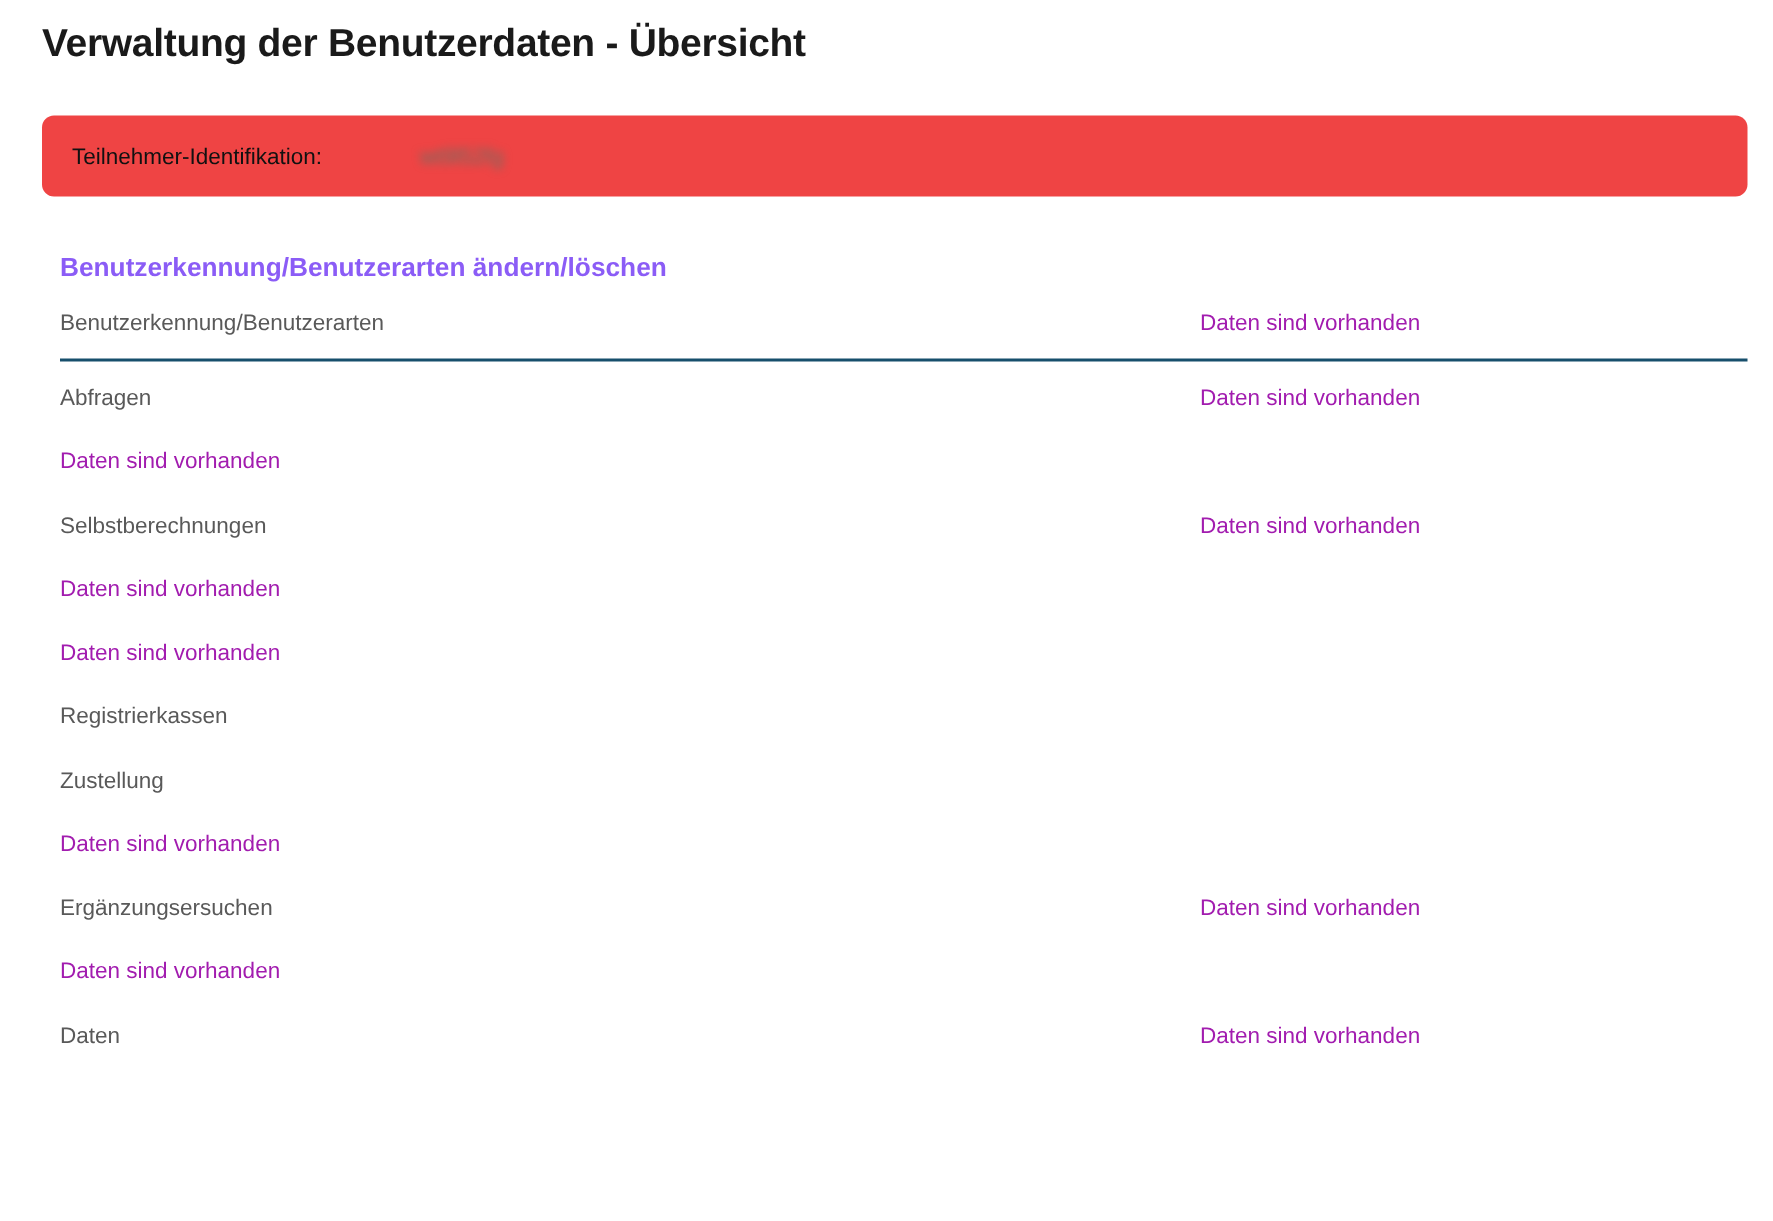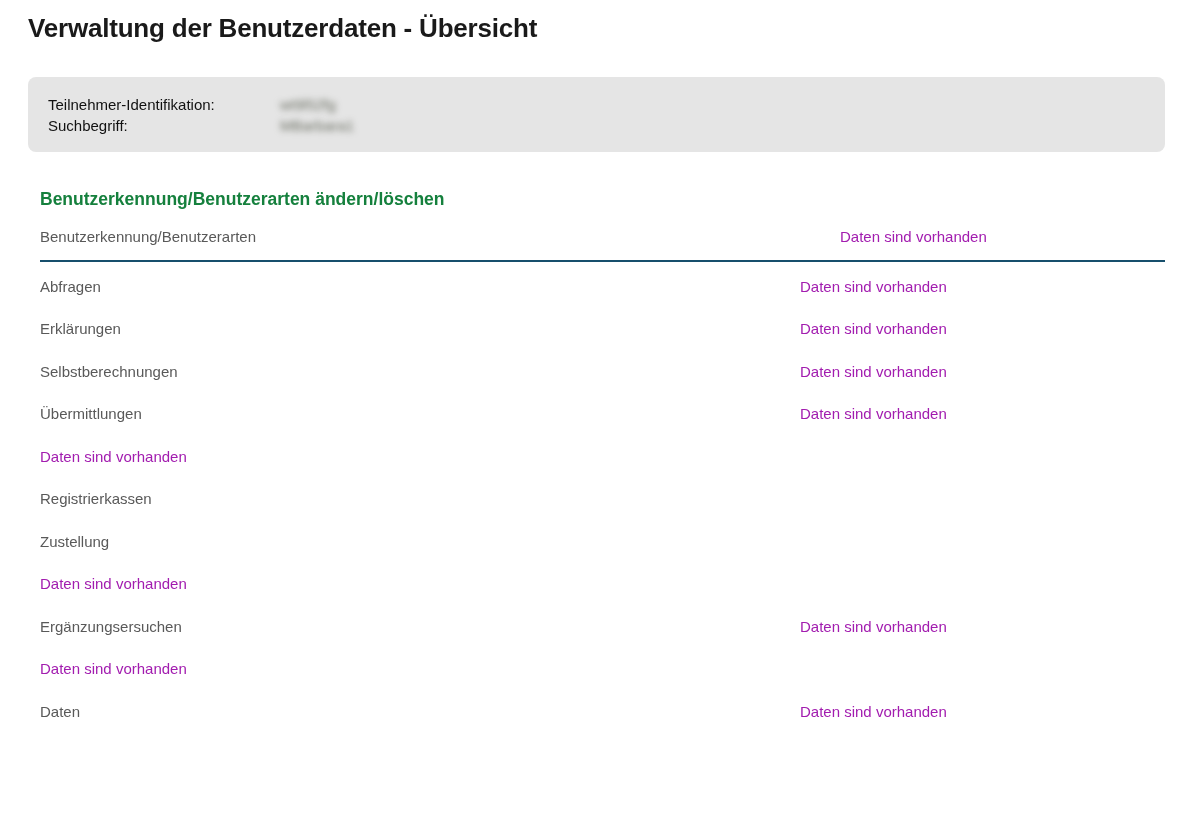--- a/index.html
+++ b/index.html
@@ -17,21 +17,21 @@
   }
   .page-title {
     margin: 13px 17px 0 28px;
     font-size: 26px;
     font-weight: 700;
     color: #1a1a1a;
     letter-spacing: -0.2px;
   }
   .info-box {
     margin: 33px 17px 0 28px;
-    background: #e5e5e5;
+    background: #ef4444;
     border-radius: 8px;
     padding: 17px 20px 16px 20px;
     box-sizing: border-box;
   }
   .info-row {
     display: flex;
     font-size: 15px;
     line-height: 21px;
   }
   .info-label {
@@ -41,21 +41,21 @@
   }
   .info-value {
     color: #6b6f63;
     filter: blur(3px);
     user-select: none;
   }
   .section-heading {
     margin: 37px 17px 0 40px;
     font-size: 17.5px;
     font-weight: 700;
-    color: #15803d;
+    color: #8b5cf6;
   }
   .rows {
     margin: 3px 0 0 0;
   }
   .row {
     display: flex;
     align-items: center;
     height: 42.5px;
     margin: 0 17px 0 40px;
   }
@@ -70,38 +70,33 @@
     font-size: 15px;
     color: #a21caf;
   }
   .section-divider {
     height: 0;
     border-bottom: 2px solid #174f6c;
     margin: 1px 17px 0 40px;
   }
   .section-first .row {
     height: 46px;
-    gap: 40px;
   }
 </style>
 </head>
 <body>
 
 <div class="page">
 
   <h1 class="page-title">Verwaltung der Benutzerdaten - Übersicht</h1>
 
   <div class="info-box">
     <div class="info-row">
       <span class="info-label">Teilnehmer-Identifikation:</span>
       <span class="info-value">wt9l52fg</span>
-    </div>
-    <div class="info-row">
-      <span class="info-label">Suchbegriff:</span>
-      <span class="info-value">MBarbara1</span>
     </div>
   </div>
 
   <div class="section section-first">
     <h2 class="section-heading">Benutzerkennung/Benutzerarten ändern/löschen</h2>
     <div class="rows">
       <div class="row">
         <span class="row-label">Benutzerkennung/Benutzerarten</span>
         <span class="row-status">Daten sind vorhanden</span>
       </div>
@@ -111,31 +106,29 @@
 
   <div class="section">
     <div class="rows">
 
       <div class="row">
         <span class="row-label">Abfragen</span>
         <span class="row-status">Daten sind vorhanden</span>
       </div>
 
       <div class="row">
-        <span class="row-label">Erklärungen</span>
         <span class="row-status">Daten sind vorhanden</span>
       </div>
 
       <div class="row">
         <span class="row-label">Selbstberechnungen</span>
         <span class="row-status">Daten sind vorhanden</span>
       </div>
 
       <div class="row">
-        <span class="row-label">Übermittlungen</span>
         <span class="row-status">Daten sind vorhanden</span>
       </div>
 
       <div class="row">
         <span class="row-status">Daten sind vorhanden</span>
       </div>
 
       <div class="row">
         <span class="row-label">Registrierkassen</span>
         <span class="row-status"></span>

